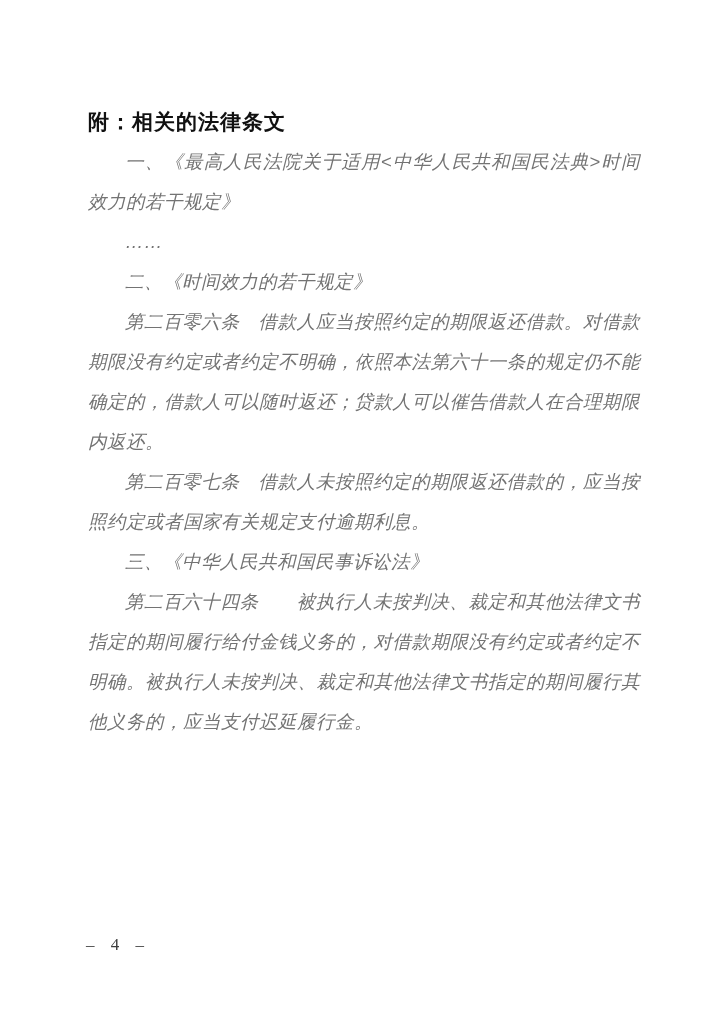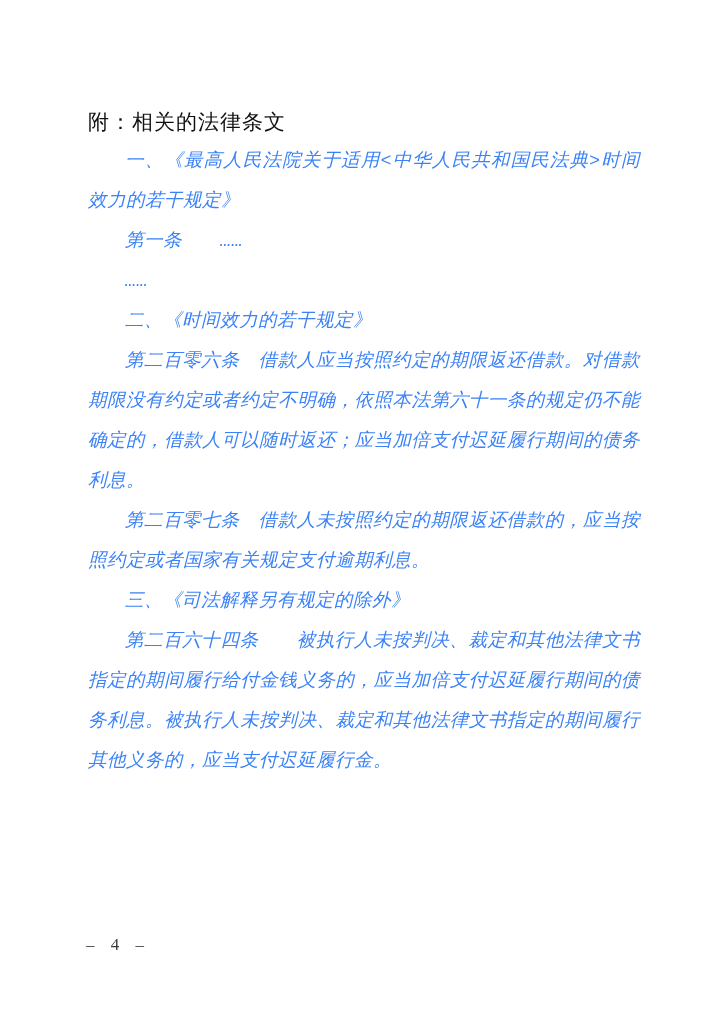--- a/index.html
+++ b/index.html
@@ -20,33 +20,33 @@
   }
   .doc {
     position: absolute;
     left: 88px;
     top: 102px;
     width: 552px;
   }
   .heading {
     margin: 0;
     font-family: "Liberation Sans", "DejaVu Sans", sans-serif;
-    font-weight: 400;
+    font-weight: 700;
     font-size: 21px;
     line-height: 40px;
     color: #111111;
     letter-spacing: 1px;
   }
   .para {
     margin: 0;
-    font-family: Liberation Mono, monospace;
+    font-family: Liberation Sans, sans-serif;
     font-style: italic;
     font-size: 18.5px;
     line-height: 40px;
-    color: #3b82f6;
+    color: #737373;
     text-align: justify;
     text-indent: 2em;
     letter-spacing: 0.5px;
   }
   .footer {
     position: absolute;
     left: 86px;
     top: 933px;
     font-family: "Liberation Serif", "DejaVu Serif", serif;
     font-size: 17px;
@@ -58,25 +58,24 @@
 </head>
 <body>
 
 <div class="page">
 
   <div class="doc">
     <h1 class="heading">附：相关的法律条文</h1>
 
     <div>
         <p class="para">一、《最高人民法院关于适用&lt;中华人民共和国民法典&gt;时间效力的若干规定》</p>
-        <p class="para">第一条　　……</p>
         <p class="para">……</p>
         <p class="para">二、《时间效力的若干规定》</p>
-        <p class="para">第二百零六条　借款人应当按照约定的期限返还借款。对借款期限没有约定或者约定不明确，依照本法第六十一条的规定仍不能确定的，借款人可以随时返还；应当加倍支付迟延履行期间的债务利息。</p>
+        <p class="para">第二百零六条　借款人应当按照约定的期限返还借款。对借款期限没有约定或者约定不明确，依照本法第六十一条的规定仍不能确定的，借款人可以随时返还；贷款人可以催告借款人在合理期限内返还。</p>
         <p class="para">第二百零七条　借款人未按照约定的期限返还借款的，应当按照约定或者国家有关规定支付逾期利息。</p>
-        <p class="para">三、《司法解释另有规定的除外》</p>
-        <p class="para">第二百六十四条　　被执行人未按判决、裁定和其他法律文书指定的期间履行给付金钱义务的，应当加倍支付迟延履行期间的债务利息。被执行人未按判决、裁定和其他法律文书指定的期间履行其他义务的，应当支付迟延履行金。</p>
+        <p class="para">三、《中华人民共和国民事诉讼法》</p>
+        <p class="para">第二百六十四条　　被执行人未按判决、裁定和其他法律文书指定的期间履行给付金钱义务的，对借款期限没有约定或者约定不明确。被执行人未按判决、裁定和其他法律文书指定的期间履行其他义务的，应当支付迟延履行金。</p>
       </div>
   </div>
 
   <div class="footer">– 4 –</div>
 
 </div>
 
 </body></html>

